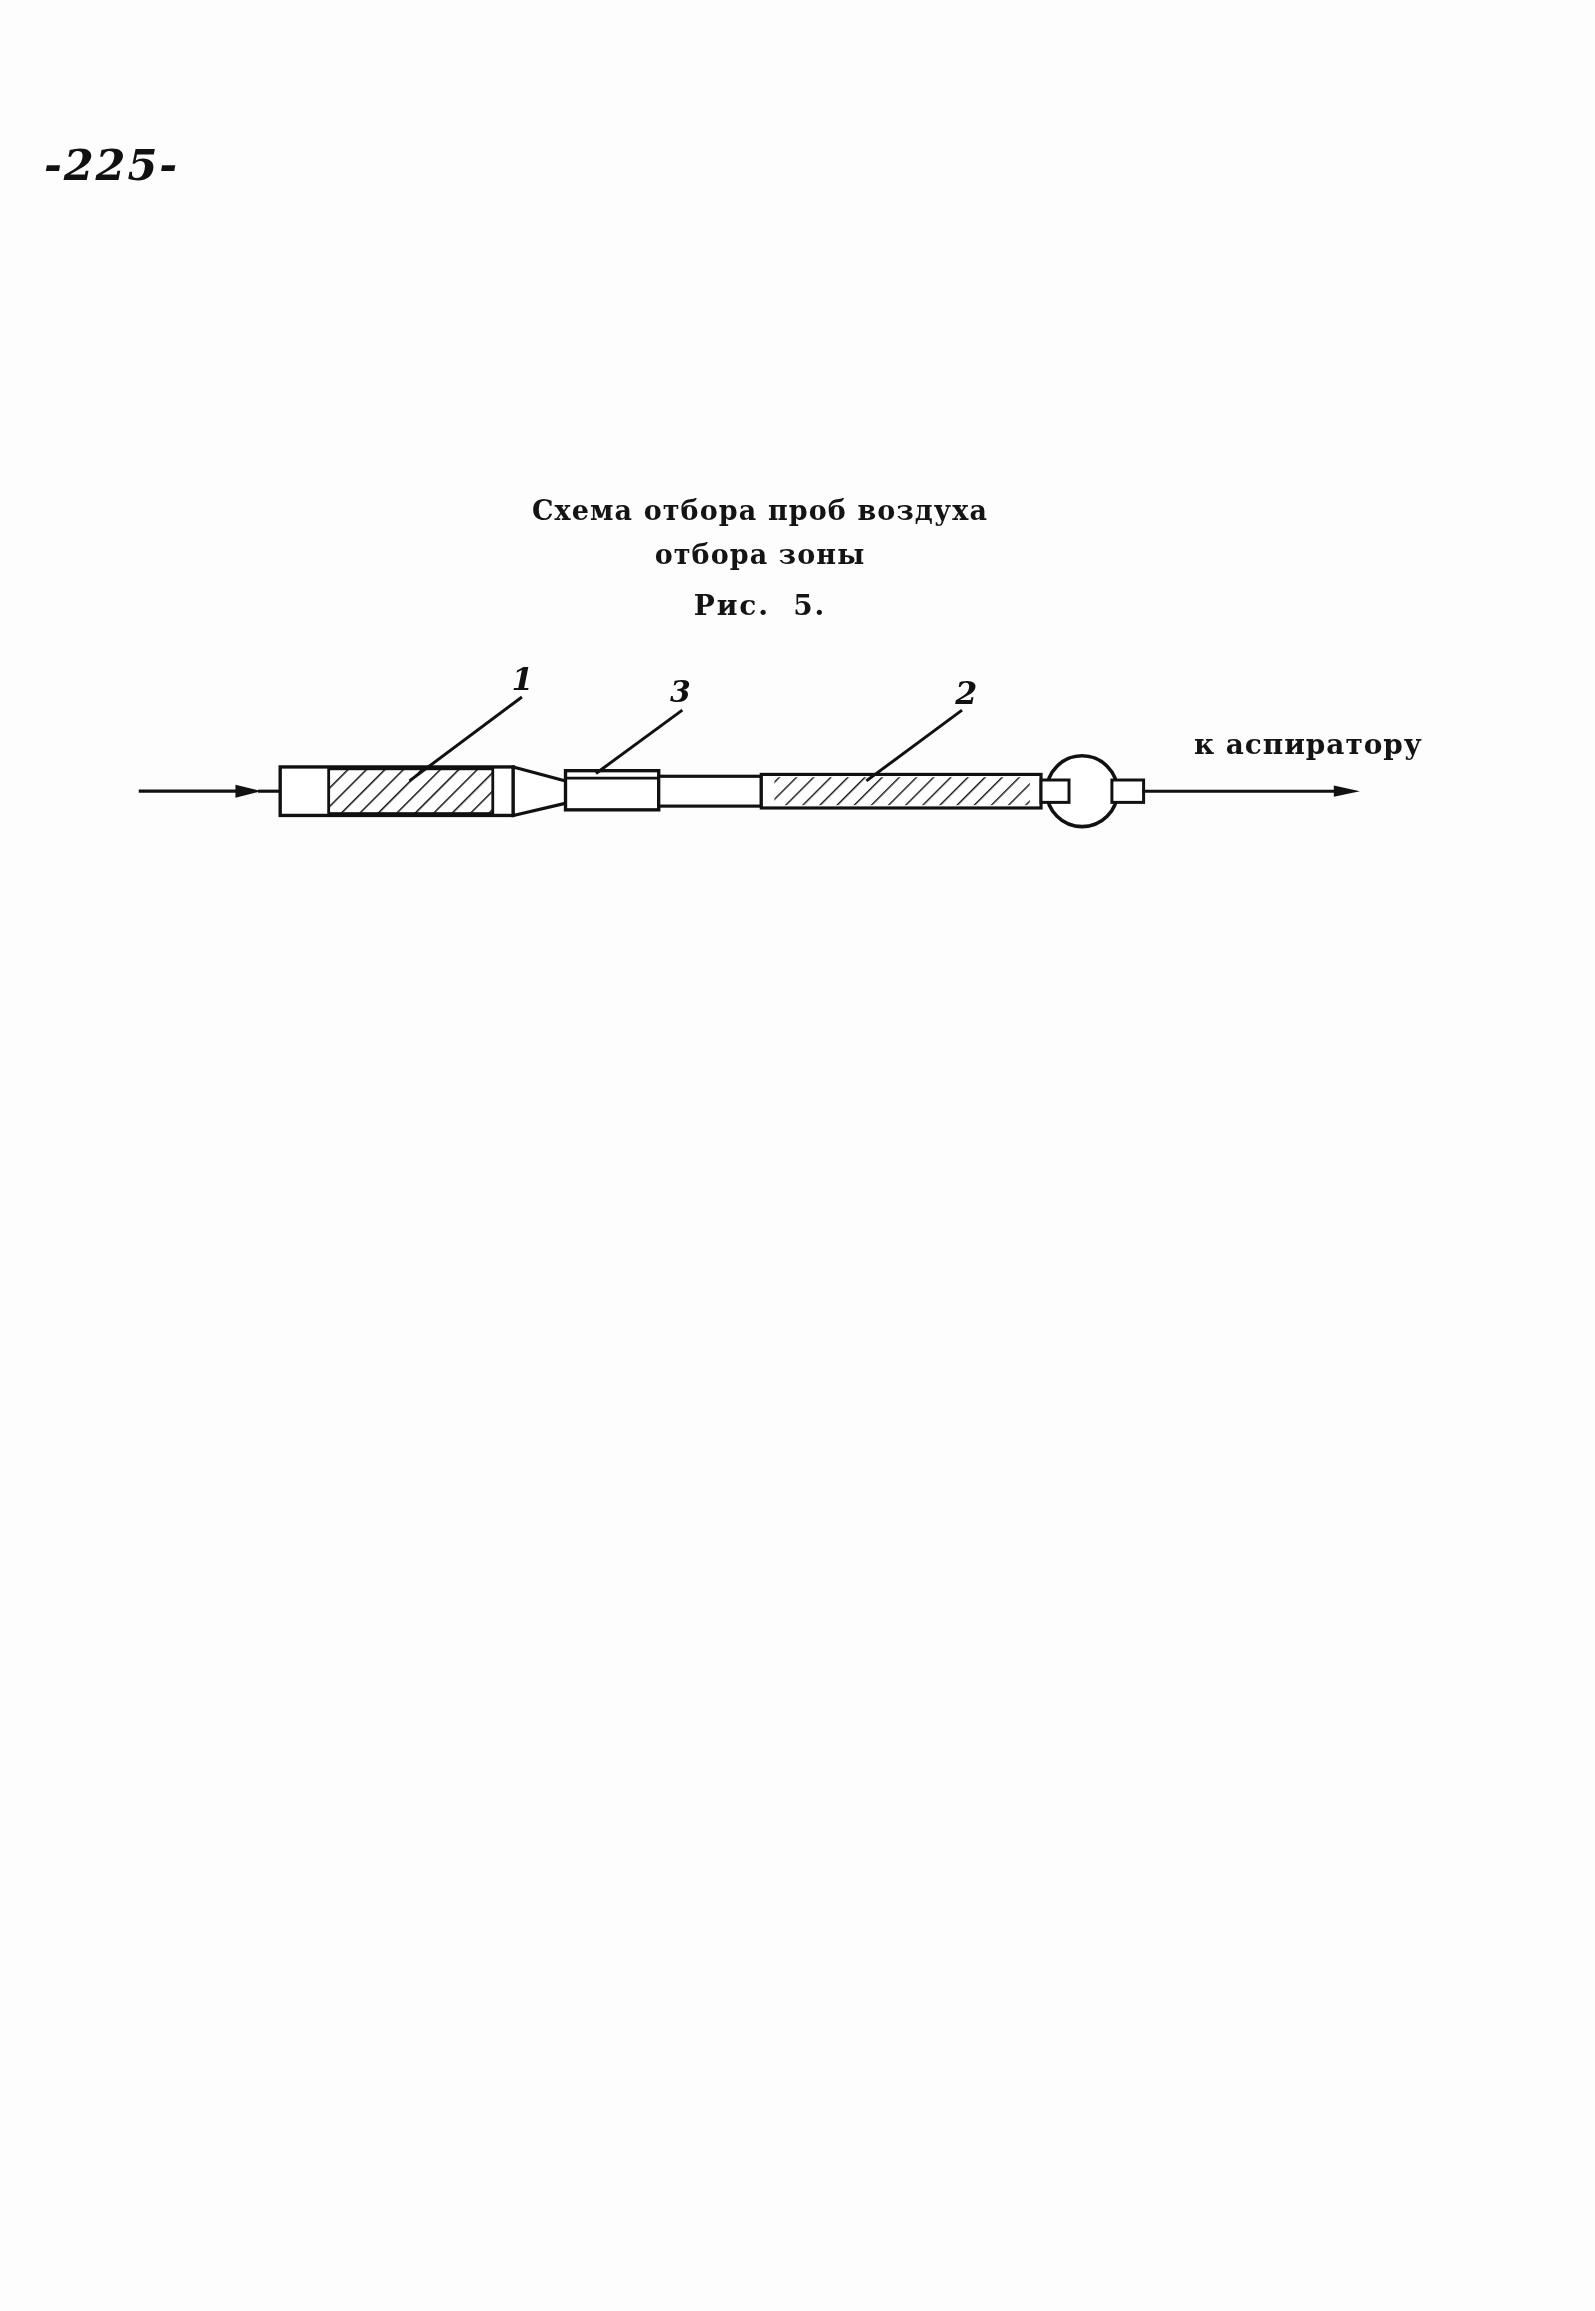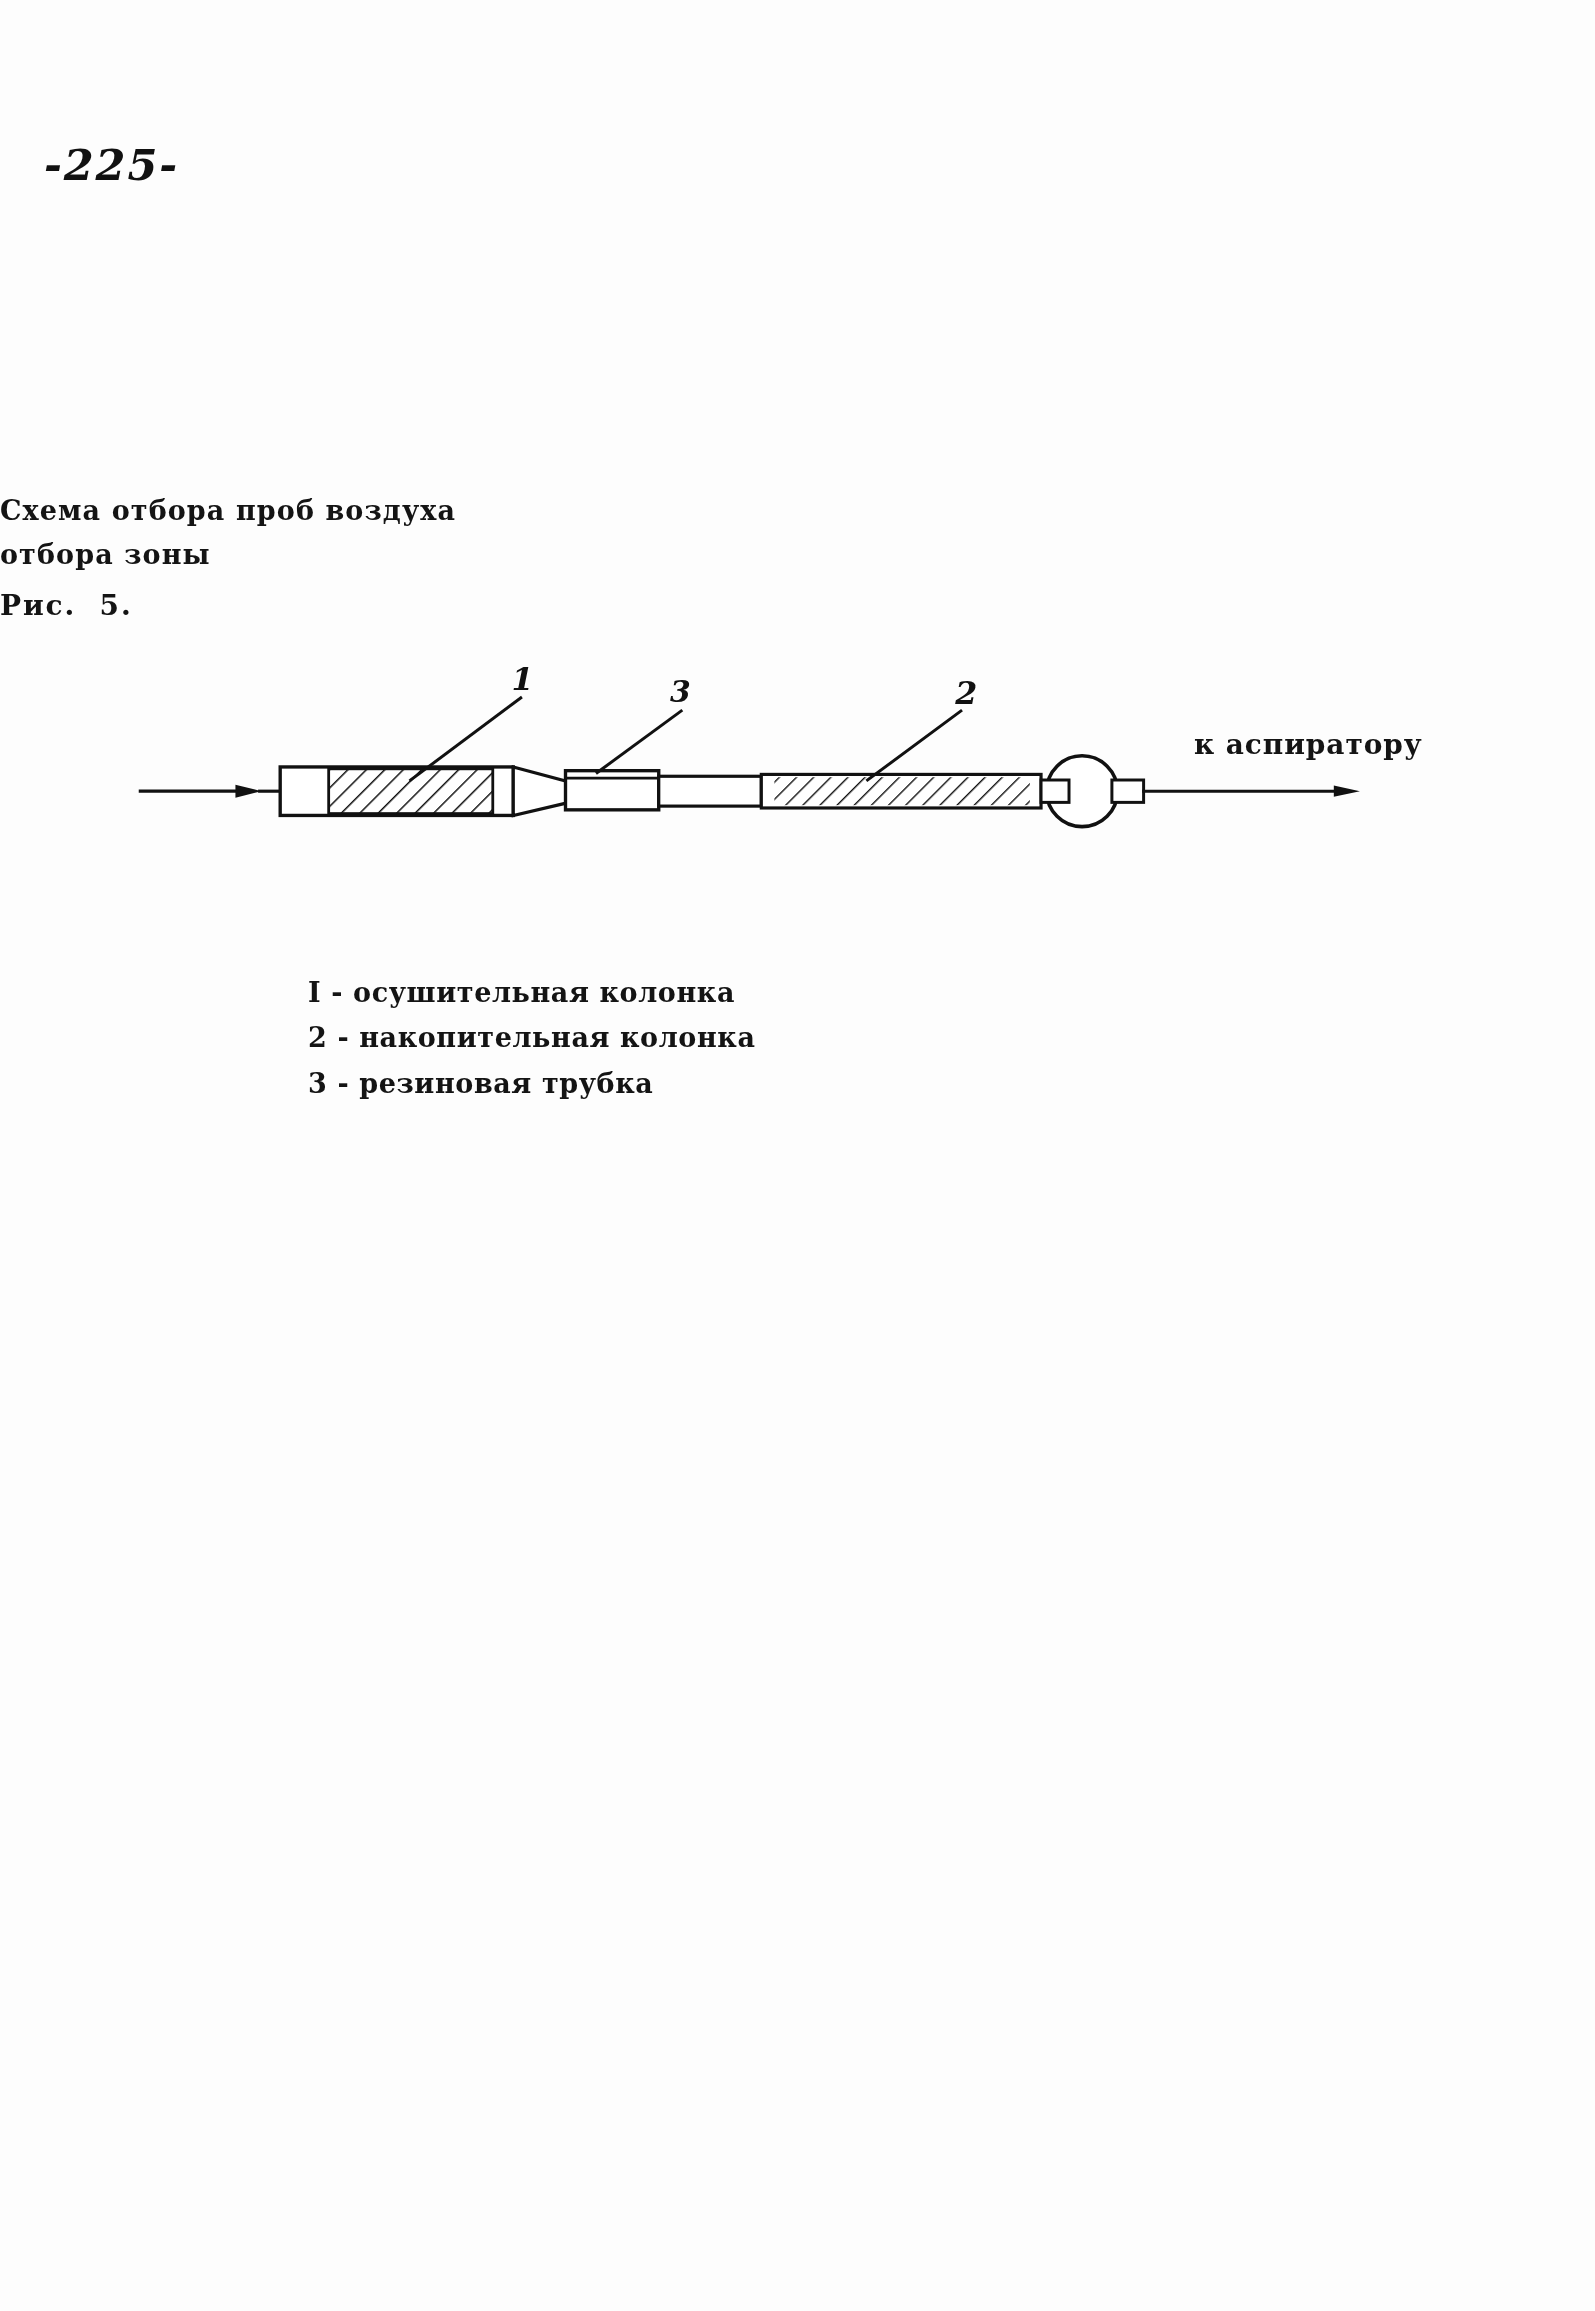--- a/index.html
+++ b/index.html
@@ -40,21 +40,21 @@
     color: #111;
     padding-left: 44px;
   }
 
   
   .caption-block {
     position: absolute;
     left: 0;
     top: 489px;
     width: 1520px;
-    text-align: left;
+    text-align: center;
   }
   .caption-line {
     font-family: "DejaVu Serif", serif;
     font-size: 27px;
     font-weight: 700;
     letter-spacing: 1.1px;
     color: #141414;
     line-height: 1.62;
     white-space: pre;
   }
@@ -174,20 +174,15 @@
       </g>
 
       <text x="408" y="40" font-family="DejaVu Serif, serif" font-size="34" font-style="italic" font-weight="700" fill="#111111">1</text>
       <text x="578" y="52" font-family="DejaVu Serif, serif" font-size="32" font-style="italic" font-weight="700" fill="#111111">3</text>
       <text x="884" y="54" font-family="DejaVu Serif, serif" font-size="34" font-style="italic" font-weight="700" fill="#111111">2</text>
 
       <text x="1140" y="108" font-family="DejaVu Serif, serif" font-size="30" font-weight="700" letter-spacing="1" fill="#141414">к аспиратору</text>
     </svg>
   </div>
 
-  <div class="legend">
-    <div class="legend-item">I - осушительная колонка</div>
-    <div class="legend-item">2 - накопительная колонка</div>
-    <div class="legend-item">3 - резиновая трубка</div>
-  </div>
 
 </div>
 
 
 </body></html>

